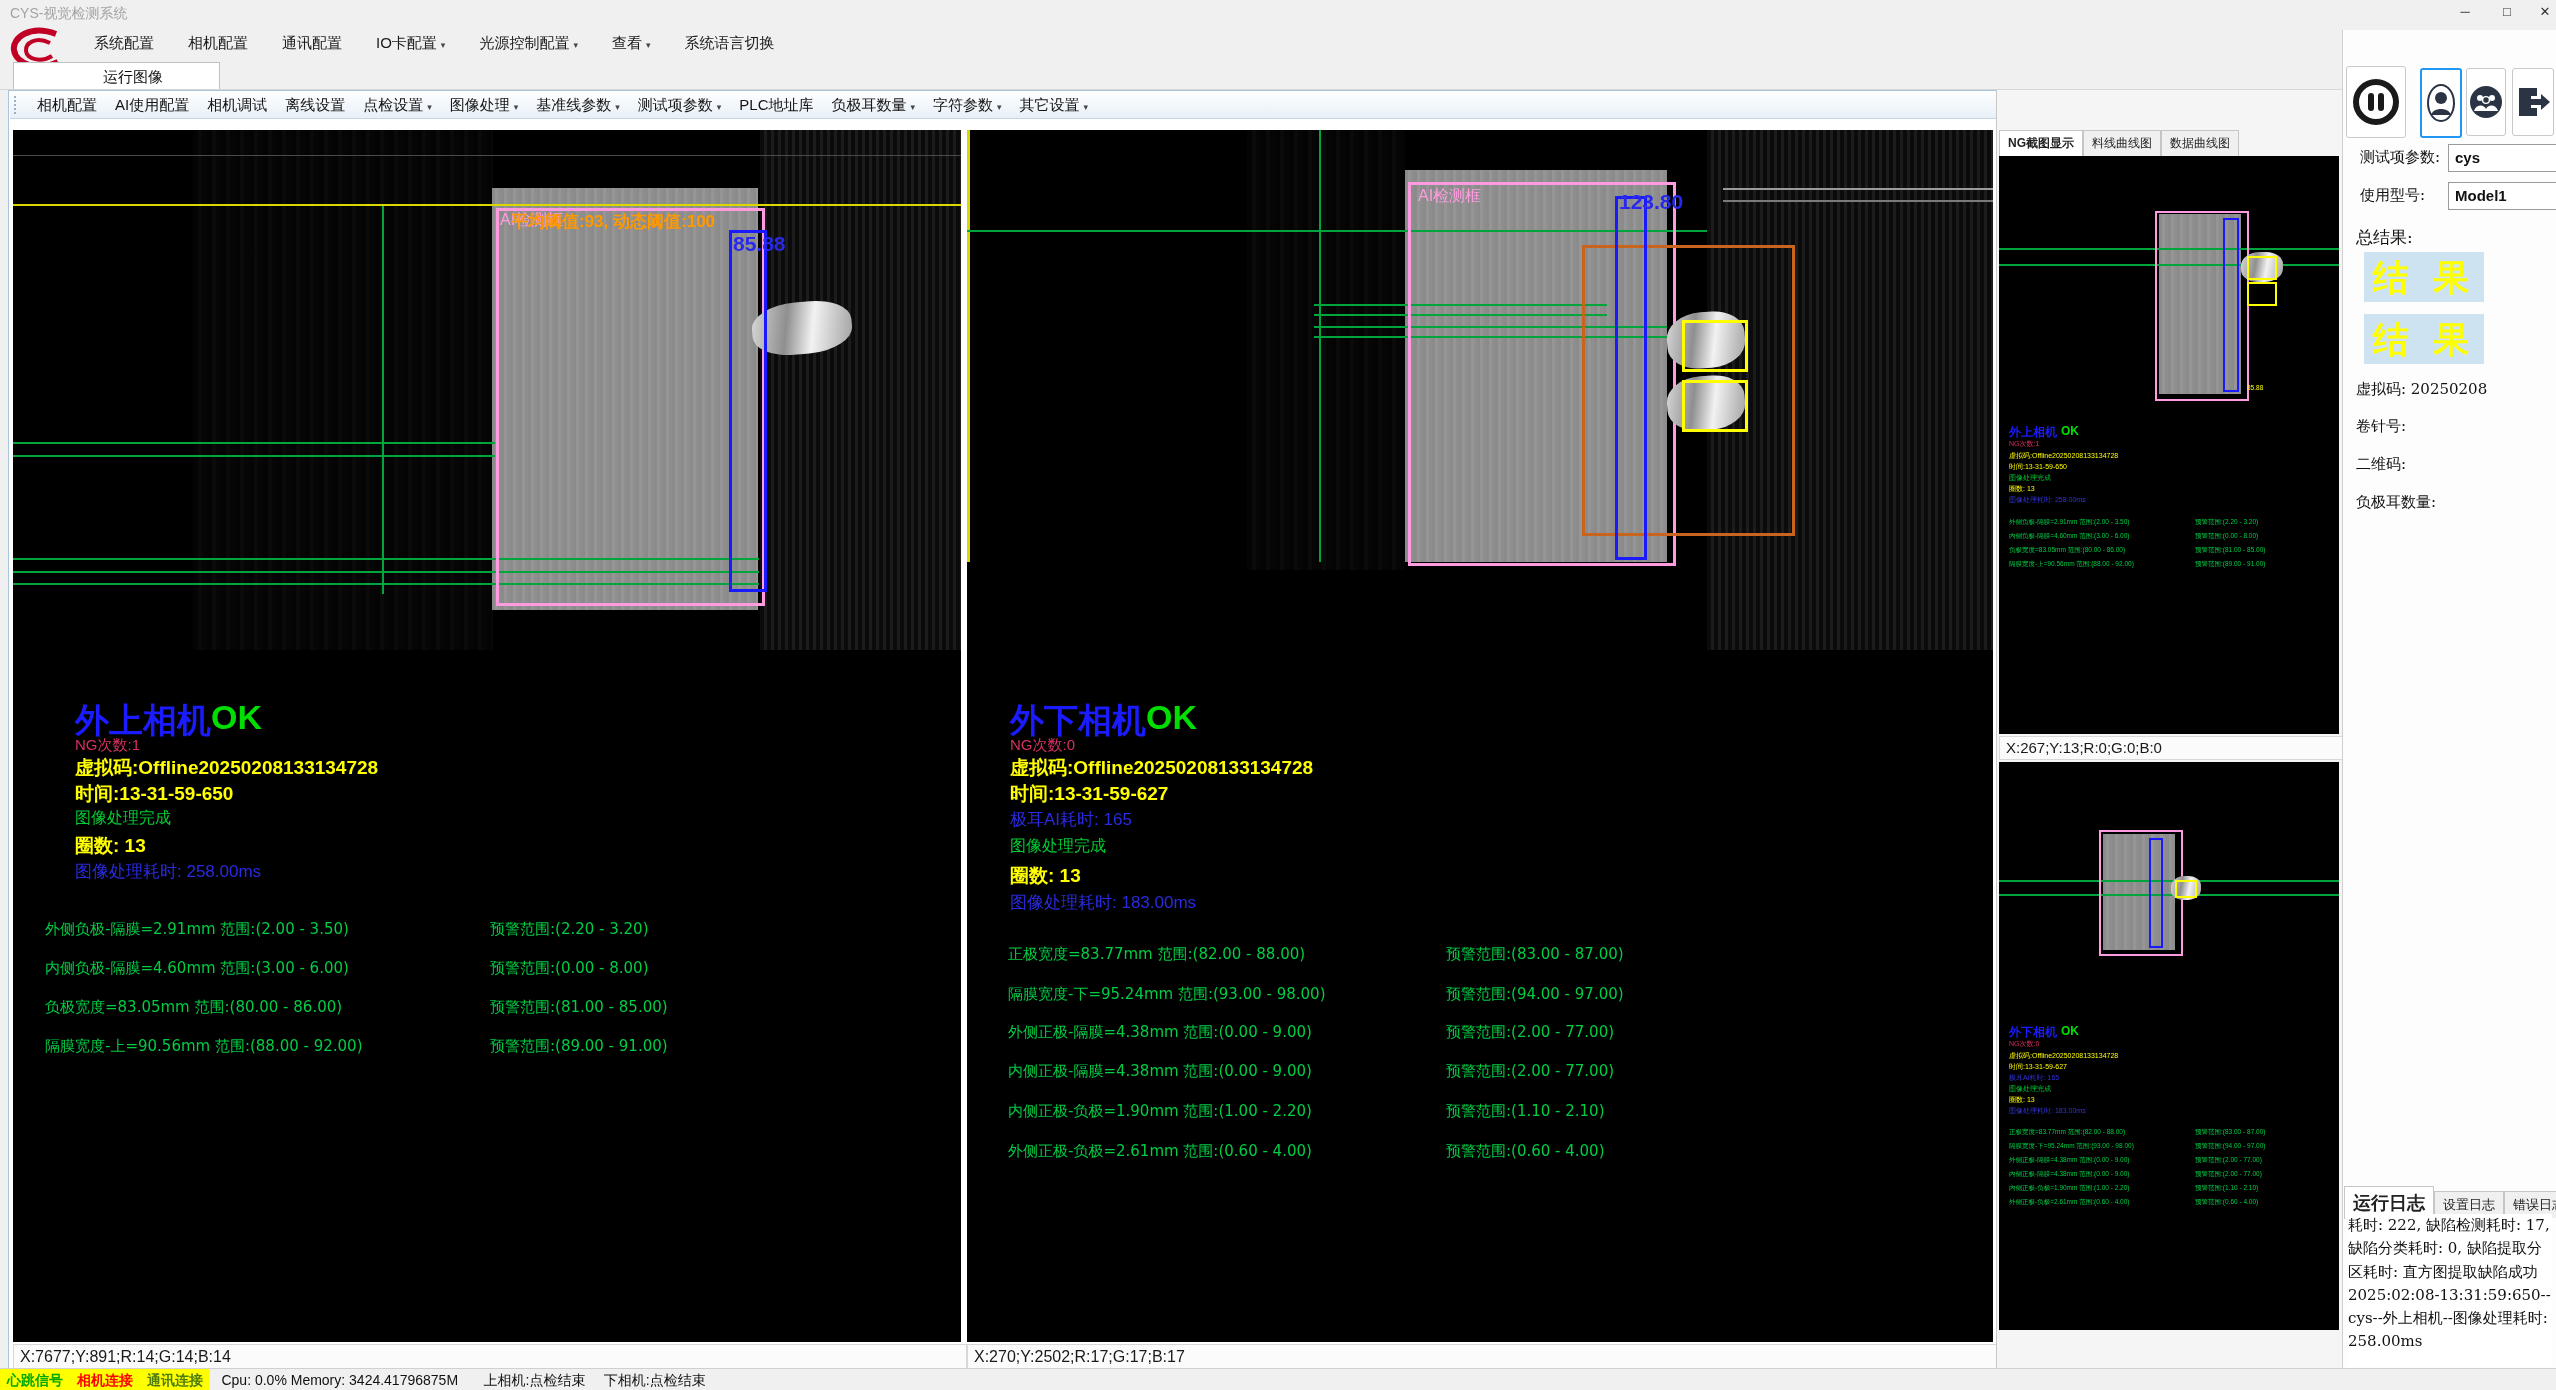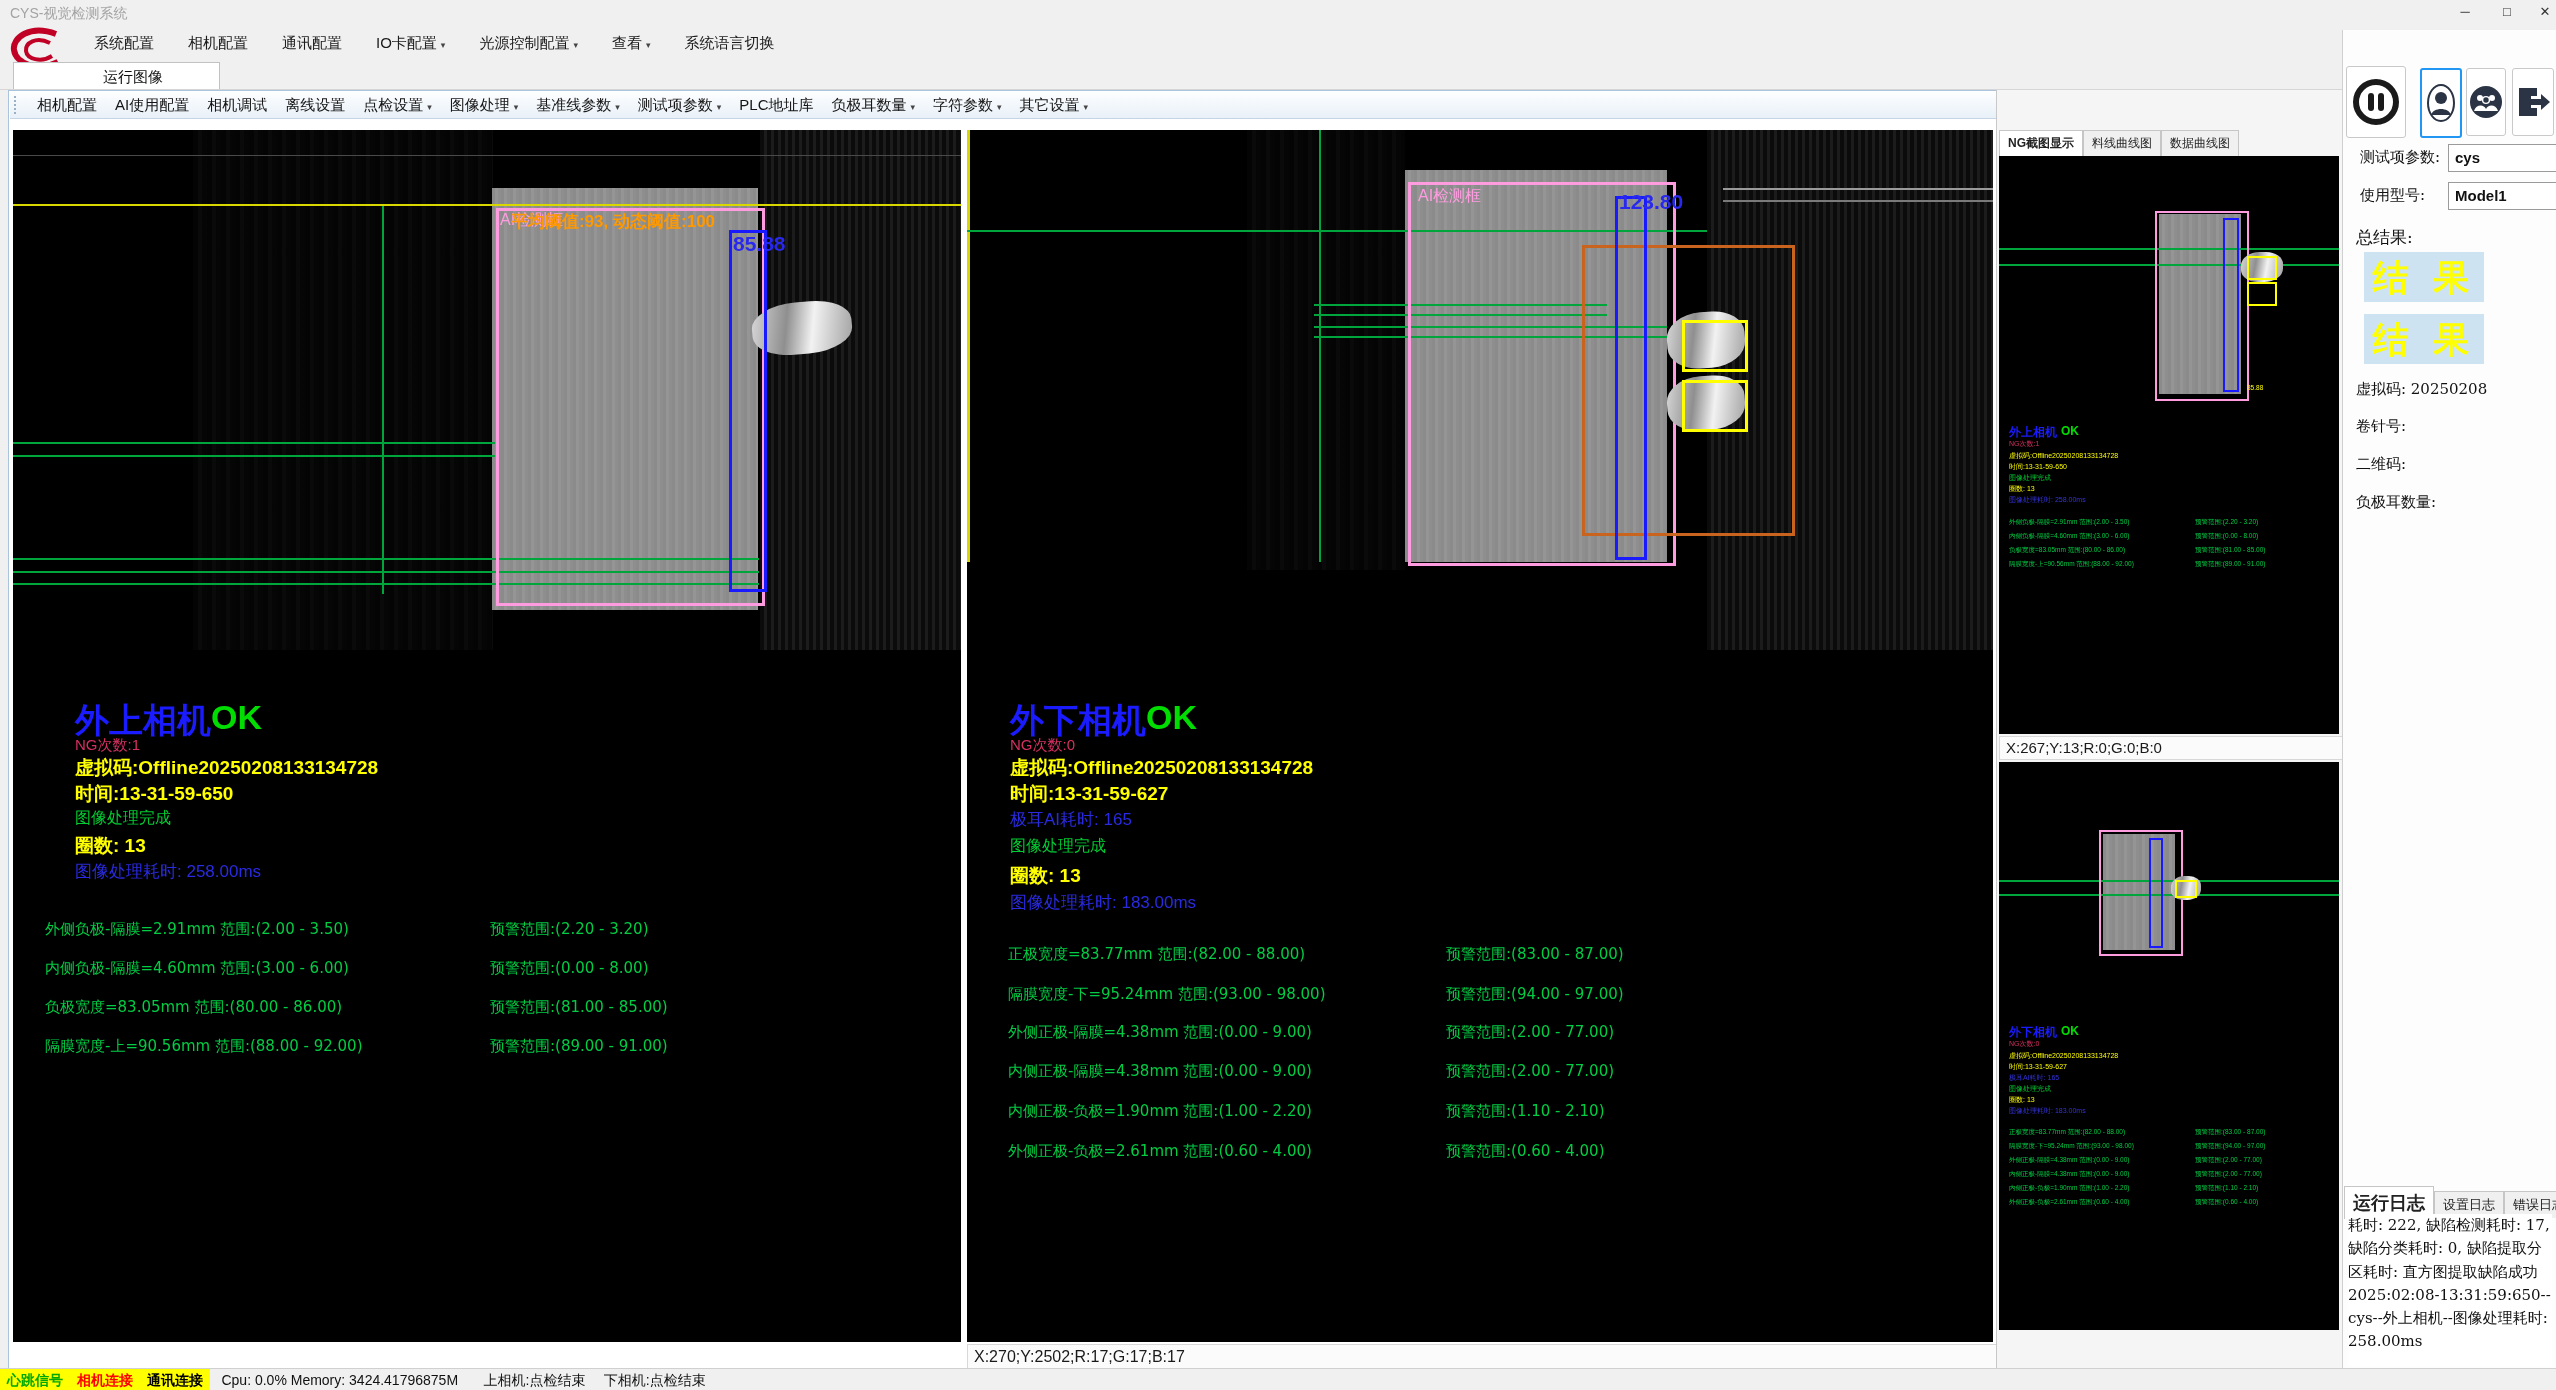--- a/index.html
+++ b/index.html
@@ -169,20 +169,21 @@
     <span class="abs measure" style="left:41px;top:893px;">外侧正极-隔膜=4.38mm 范围:(0.00 - 9.00)</span>
     <span class="abs measure" style="left:479px;top:893px;">预警范围:(2.00 - 77.00)</span>
     <span class="abs measure" style="left:41px;top:932px;">内侧正极-隔膜=4.38mm 范围:(0.00 - 9.00)</span>
     <span class="abs measure" style="left:479px;top:932px;">预警范围:(2.00 - 77.00)</span>
     <span class="abs measure" style="left:41px;top:972px;">内侧正极-负极=1.90mm 范围:(1.00 - 2.20)</span>
     <span class="abs measure" style="left:479px;top:972px;">预警范围:(1.10 - 2.10)</span>
     <span class="abs measure" style="left:41px;top:1012px;">外侧正极-负极=2.61mm 范围:(0.60 - 4.00)</span>
     <span class="abs measure" style="left:479px;top:1012px;">预警范围:(0.60 - 4.00)</span>
   </div>
 
+  <div class="abs statusline" style="left:13px;top:1344px;width:946px;height:24px;">X:7677;Y:891;R:14;G:14;B:14</div>
   <div class="abs statusline" style="left:967px;top:1344px;width:1024px;height:24px;">X:270;Y:2502;R:17;G:17;B:17</div>
 
   <div class="abs" style="left:1996px;top:90px;width:346px;height:1278px;background:#f5f5f5;border-left:1px solid #c8c8c8;"></div>
   <div class="abs" style="left:1999px;top:130px;white-space:nowrap;">
     <span class="tab active">NG截图显示</span><span class="tab">料线曲线图</span><span class="tab">数据曲线图</span>
   </div>
 
   <div class="abs panel" style="left:1999px;top:156px;width:340px;height:578px;">
     <div class="abs strip" style="left:160px;top:58px;width:82px;height:180px;"></div>
     <div class="abs gline" style="left:0;top:92px;width:340px;height:2px;"></div>
@@ -288,19 +289,19 @@
   <span class="abs fieldlbl" style="left:2356px;top:417px;">卷针号:</span>
   <span class="abs fieldlbl" style="left:2356px;top:455px;">二维码:</span>
   <span class="abs fieldlbl" style="left:2356px;top:493px;">负极耳数量:</span>
 
   <div class="abs" style="left:2344px;top:1186px;white-space:nowrap;">
     <span class="tab active" style="font-size:18px;">运行日志</span><span class="tab" style="font-size:13px;">设置日志</span><span class="tab" style="font-size:13px;">错误日志</span>
   </div>
   <div class="abs logtext" style="left:2348px;top:1214px;width:204px;height:152px;background:#fff;overflow:hidden;">耗时: 222, 缺陷检测耗时: 17, 缺陷分类耗时: 0, 缺陷提取分区耗时: 直方图提取缺陷成功 2025:02:08-13:31:59:650--cys--外上相机--图像处理耗时: 258.00ms</div>
 
   <div class="abs" style="left:0;top:1368px;width:2556px;height:22px;background:#f0f0f0;border-top:1px solid #d0d0d0;white-space:nowrap;">
-    <span class="sbar-seg" style="background:#ffff00;color:#00a800;">心跳信号</span><span class="sbar-seg" style="background:#ffff00;color:#ff0000;">相机连接</span><span class="sbar-seg" style="background:#ffff00;color:#000000;">通讯连接</span>
+    <span class="sbar-seg" style="background:#ffff00;color:#00a800;">心跳信号</span><span class="sbar-seg" style="background:#ffff00;color:#ff0000;">相机连接</span><span class="sbar-seg" style="background:#ffff00;color:#4d7c0f;">通讯连接</span>
     <span class="sbar-seg" style="font-weight:normal;color:#111;">Cpu:  0.0% Memory:  3424.41796875M</span>
     <span class="sbar-seg" style="font-weight:normal;color:#111;padding-left:14px;">上相机:点检结束</span>
     <span class="sbar-seg" style="font-weight:normal;color:#111;">下相机:点检结束</span>
   </div>
 
 </div>
 
 </body></html>

